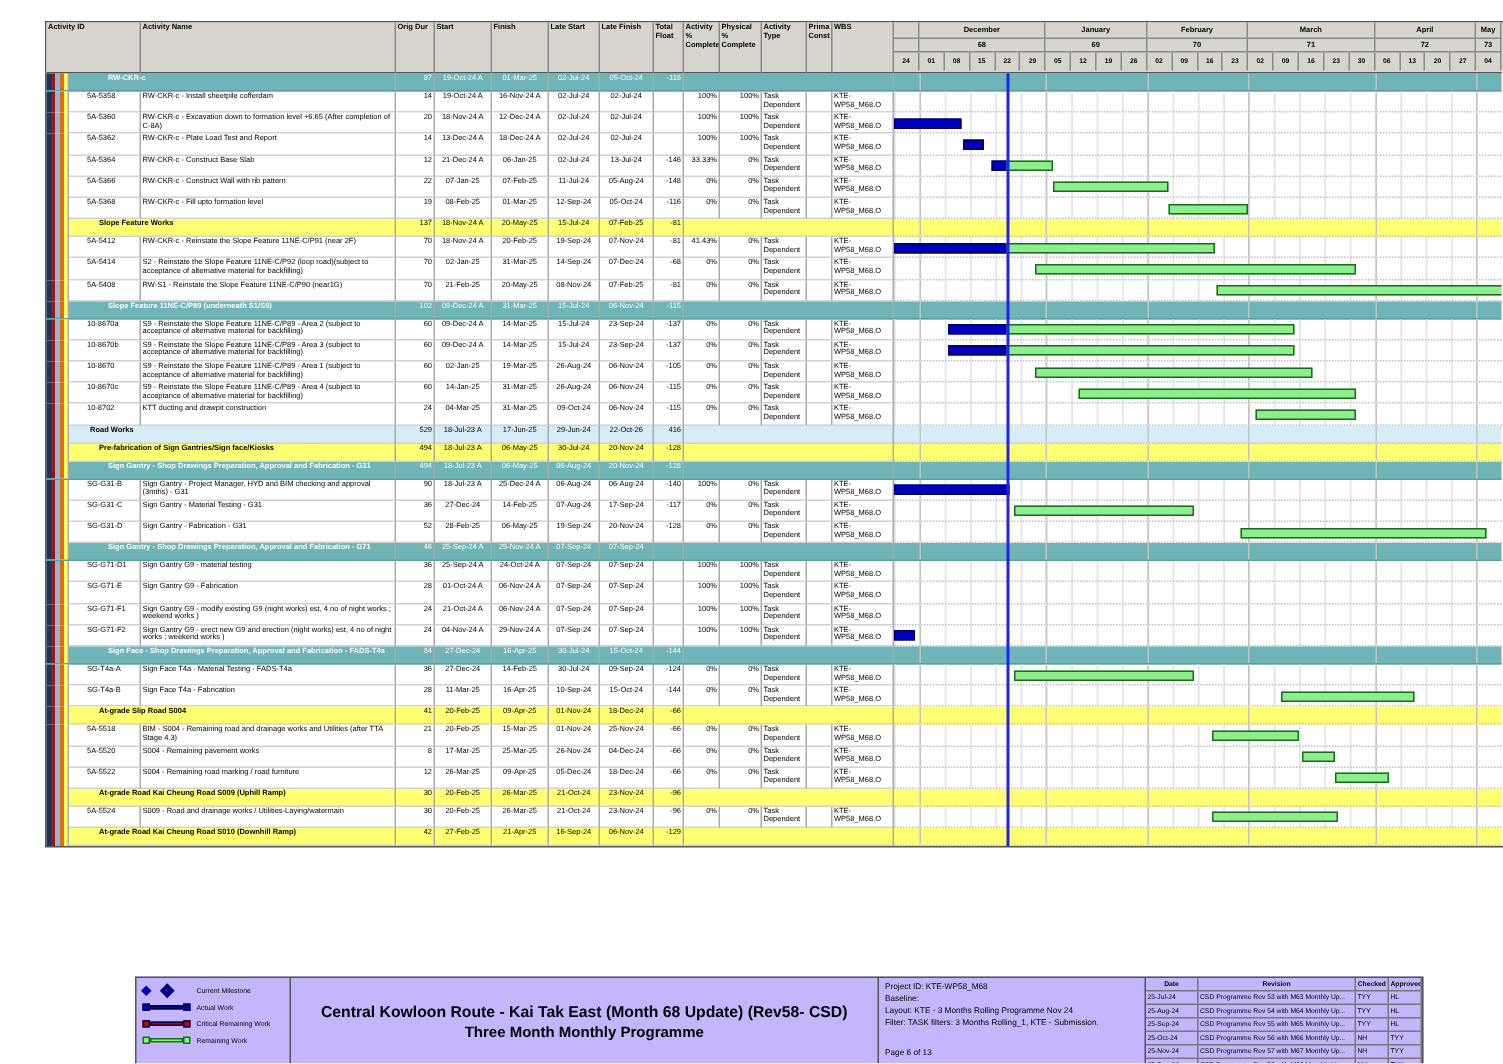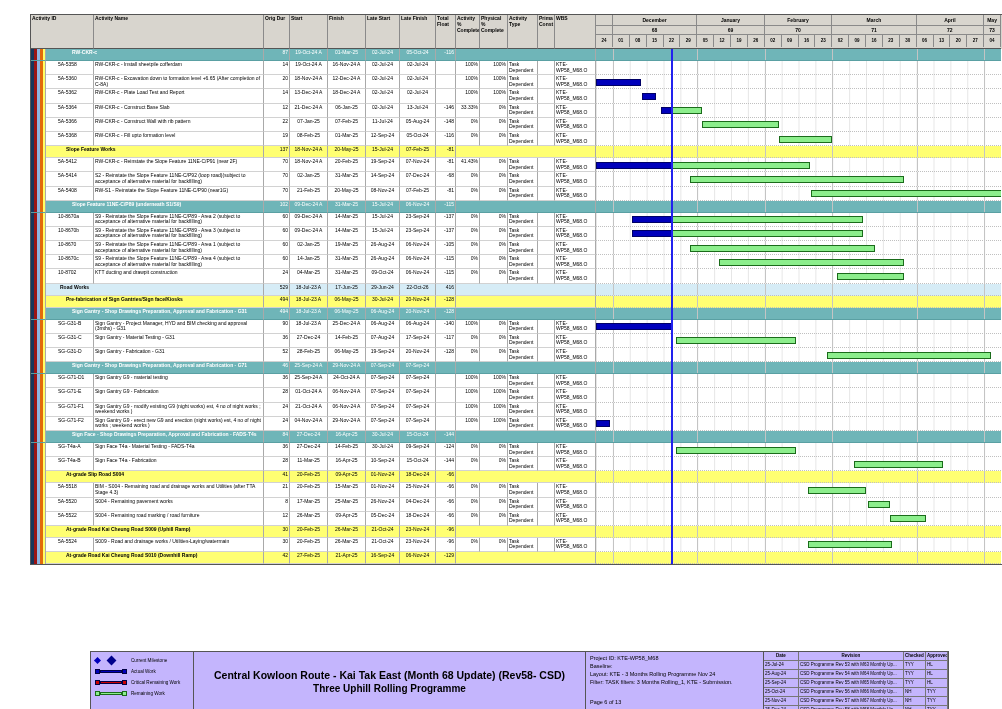--- a/index.html
+++ b/index.html
@@ -1057,21 +1057,21 @@
           <div class="lg-bar">
             <div class="lg-cap" style="background: rgb(140, 238, 140); border: 1px solid rgb(26, 107, 26); box-sizing: border-box;"></div>
             <div class="lg-line" style="background: rgb(140, 238, 140); border: 1px solid rgb(26, 107, 26); box-sizing: border-box;"></div>
             <div class="lg-cap" style="background: rgb(140, 238, 140); border: 1px solid rgb(26, 107, 26); box-sizing: border-box;"></div>
           </div>
           <div class="legend-label">Remaining Work</div>
         </div>
       </div>
     <div class="titleblock">
       <div class="title1">Central Kowloon Route - Kai Tak East (Month 68 Update) (Rev58- CSD)</div>
-      <div class="title2">Three Uphill Rolling Programme</div>
+      <div class="title2">Three Month Monthly Programme</div>
     </div>
     <div class="rightblock">
       <div class="info">
         <div>Project ID: KTE-WP58_M68</div>
         <div>Baseline:</div>
         <div>Layout: KTE - 3 Months Rolling Programme Nov 24</div>
         <div>Filter: TASK filters: 3 Months Rolling_1, KTE - Submission.</div>
         <div class="pg">Page 6 of 13</div>
       </div>
       <div class="revtable" id="revtable">

